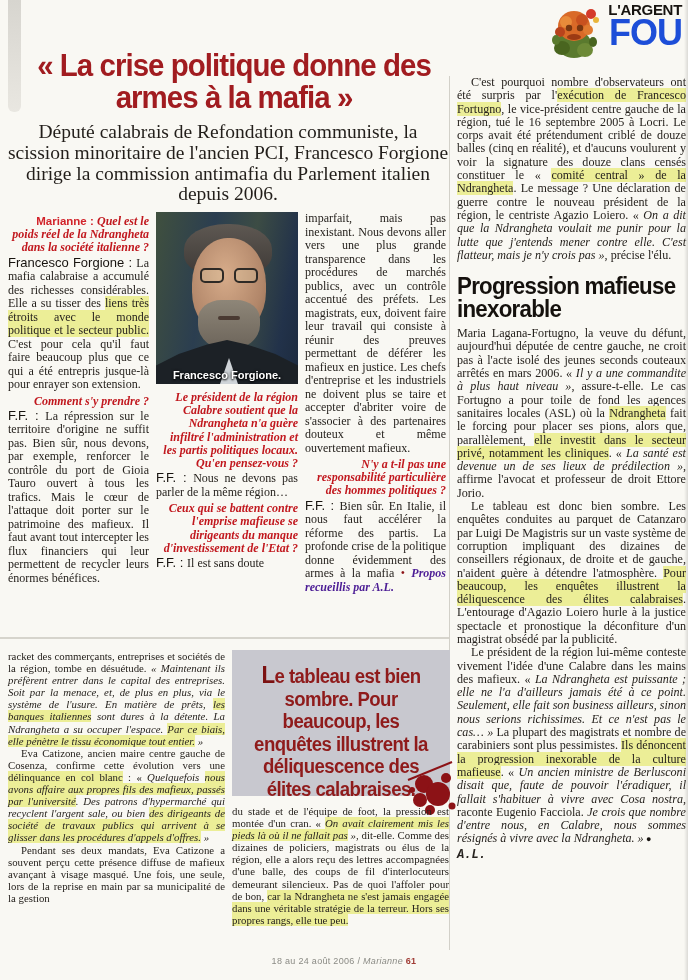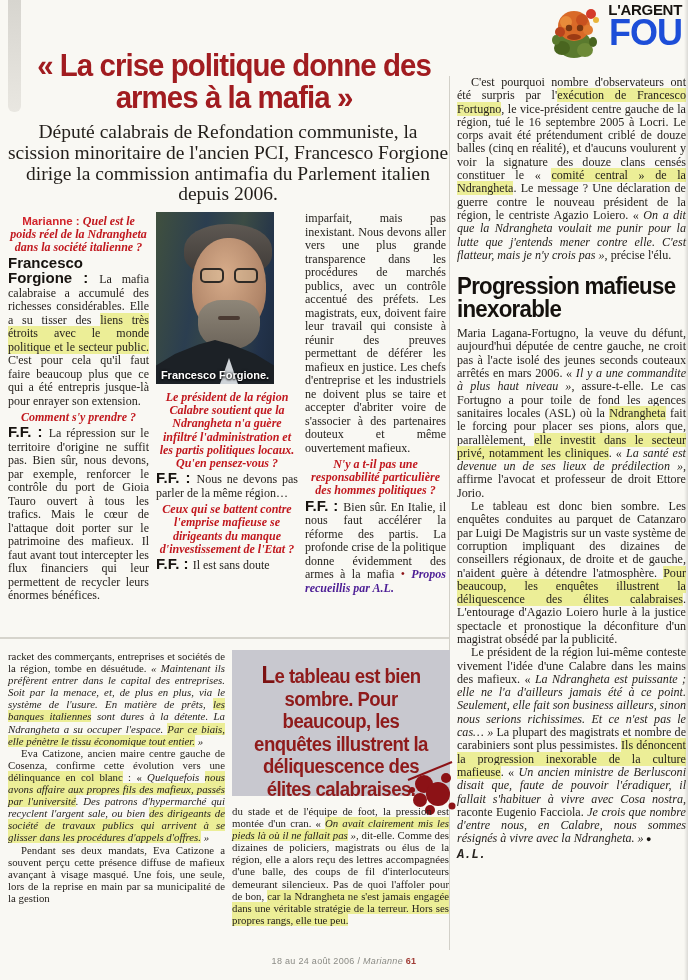--- a/index.html
+++ b/index.html
@@ -27,39 +27,39 @@
   .headline { position:absolute; top:50px; left:24px; width:420px; text-align:center;
     font-family:"Liberation Sans", sans-serif; font-weight:bold; color:#a11c20;
     font-size:31px; line-height:32px; letter-spacing:-1px; transform:scaleX(0.95); transform-origin:50% 0; }
   .standfirst { position:absolute; top:122px; left:6px; width:444px; text-align:center;
     font-size:19.5px; line-height:20.8px; color:#221e1a; }
 
   
   .bodytext p { font-size:12px; line-height:13.5px; text-align:justify; }
   .bodytext p.ind { text-indent:13px; }
   .bodytext p.q { color:#c1181e; font-weight:bold; font-style:italic;
-    text-align:center; line-height:13.2px; margin:3px 0 1px; }
+    text-align:right; line-height:13.2px; margin:3px 0 1px; }
   .sp-red { font-family:"Liberation Sans", sans-serif; font-style:normal;
     font-weight:bold; color:#d2232a; font-size:11.5px; }
-  .sp-blk { font-family:"Liberation Sans", sans-serif; font-weight:bold;
-    color:#17130f; font-size:15px; }
+  .sp-blk { font-family:"Liberation Sans", sans-serif; font-weight:normal;
+    color:#17130f; font-size:13px; }
   .hl { background:#ecee97; }
   .it { font-style:italic; }
   .bullet { color:#8c1216; font-style:normal; }
   .sig { color:#4c1d95; font-weight:bold; font-style:italic; }
   .endmark { color:#17130f; font-size:9px; }
 
   
   .col { position:absolute; top:212px; width:141px; }
   .col1 { left:8px; }
   .col2 { left:156px; width:142px; }
   .col3 { left:305px; width:141px; }
 
   
-  .photo { position:relative; width:118px; height:172px; overflow:hidden; margin-bottom:7px;
+  .photo { position:relative; width:142px; height:172px; overflow:hidden; margin-bottom:7px;
     background:linear-gradient(100deg,#40503e 0%,#2b3e50 35%,#3c4c44 60%,#22324a 85%,#1d2b3e 100%); }
   .photo .hair { position:absolute; left:28px; top:12px; width:88px; height:52px;
     border-radius:48% 48% 40% 40%; background:linear-gradient(#5e5852,#3d3936); }
   .photo .face { position:absolute; left:36px; top:26px; width:74px; height:96px;
     border-radius:48% 48% 44% 44%;
     background:radial-gradient(ellipse at 45% 38%, #d7ac8a, #b2876a 65%, #90694f); }
   .photo .glasses { position:absolute; left:44px; top:56px; width:58px; height:16px; }
   .photo .glasses .lens { position:absolute; width:24px; height:15px; border:2px solid #2e2a26;
     border-radius:5px; background:rgba(230,220,180,0.25); }
   .photo .glasses .lens.r { right:0; }

